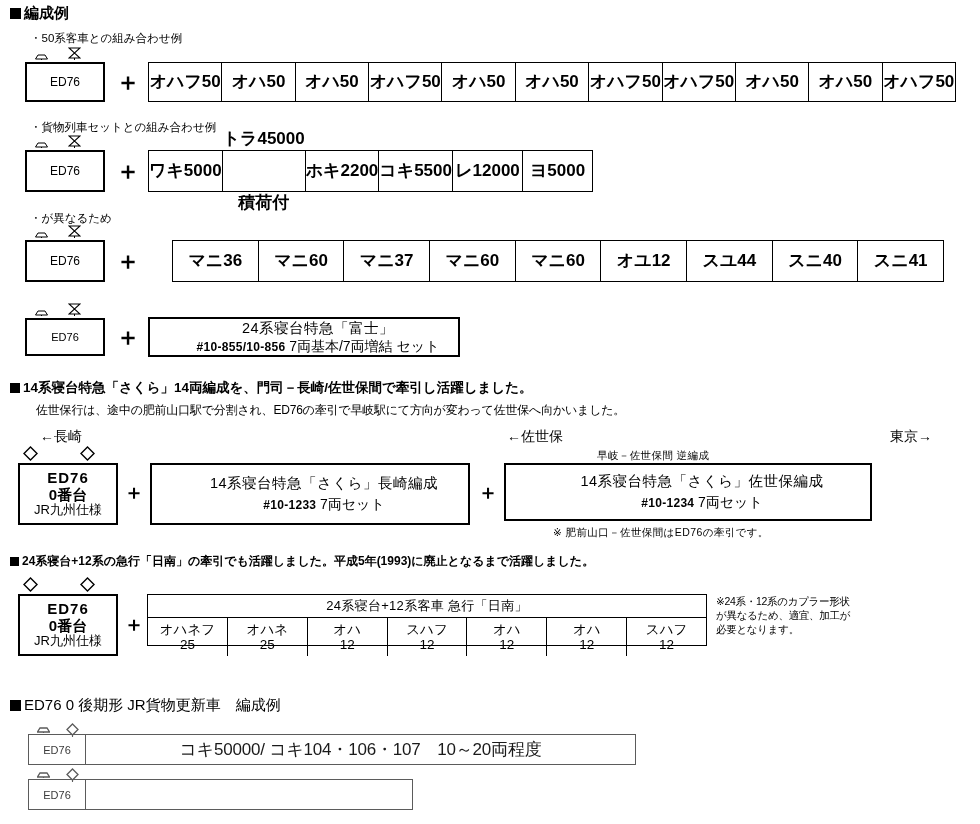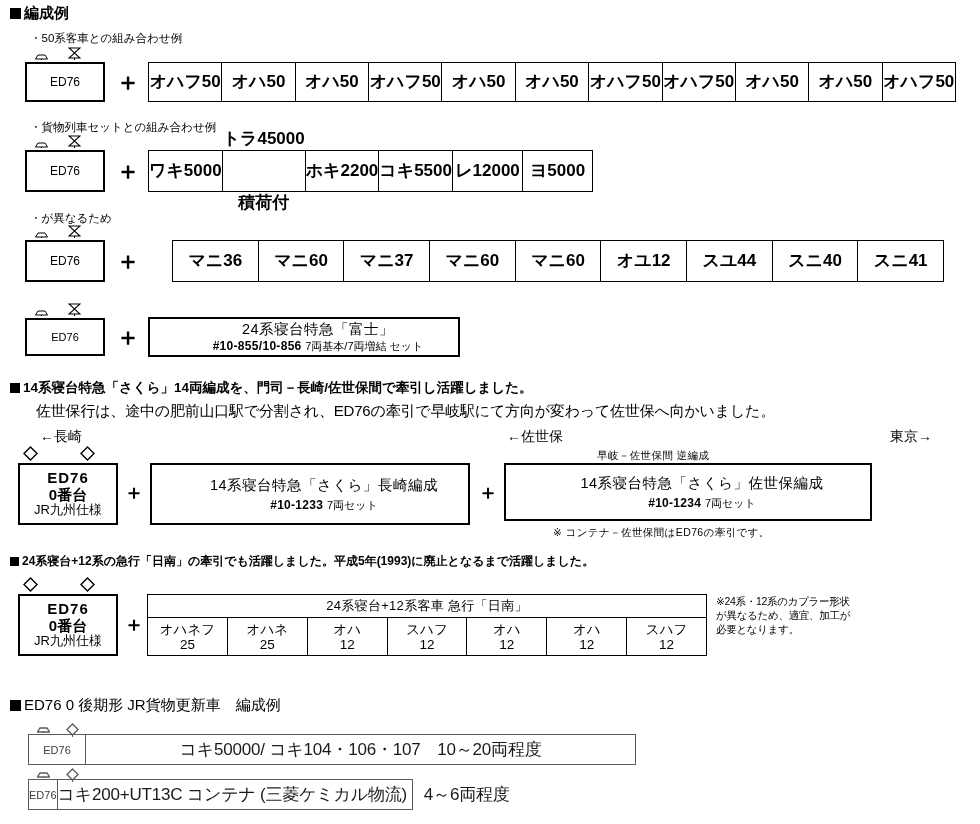--- a/index.html
+++ b/index.html
@@ -14,21 +14,21 @@
     -webkit-font-smoothing:none;
   }
   .abs{position:absolute;}
 
   
   .sec-head{
     font-size:15px;font-weight:bold;letter-spacing:0px;white-space:nowrap;
   }
   .sec-head .sq{display:inline-block;width:11px;height:11px;background:#000;margin-right:3px;vertical-align:-1px;}
   .sub-head{font-size:11.5px;white-space:nowrap;}
-  .para-sm{font-size:15px;white-space:nowrap;letter-spacing:-0.2px;}
+  .para-sm{font-size:12px;white-space:nowrap;letter-spacing:-0.2px;}
 
   
   .locobox{
     border:2px solid #000;
     box-sizing:border-box;
     display:flex;align-items:center;justify-content:center;
     font-size:12px;
     background:#fff;
   }
   .plus{
@@ -60,21 +60,21 @@
 
   
   .setbox{
     border:2.5px solid #000;box-sizing:border-box;background:#fff;
     display:flex;flex-direction:column;align-items:center;justify-content:center;
     text-align:center;
     padding-left:28px;
   }
   .setbox .l1{font-size:14.5px;letter-spacing:0.5px;white-space:nowrap;}
   .setbox .l2{font-size:12px;font-weight:bold;white-space:nowrap;letter-spacing:0.3px;}
-  .setbox .l2 .small{font-size:11px;font-weight:normal;letter-spacing:0;}
+  .setbox .l2 .small{font-size:14px;font-weight:normal;letter-spacing:0;}
 
   
   .ed76k{
     border:2.5px solid #000;box-sizing:border-box;background:#fff;
     display:flex;flex-direction:column;align-items:center;justify-content:center;
     line-height:1.1;
   }
   .ed76k .n1{font-size:15px;font-weight:bold;letter-spacing:1px;}
   .ed76k .n2{font-size:15px;font-weight:bold;letter-spacing:0px;}
   .ed76k .n3{font-size:13px;letter-spacing:0px;}
@@ -314,42 +314,42 @@
 <div class="abs tinynote" style="left:597px;top:449px;letter-spacing:0.4px;">早岐－佐世保間 逆編成</div>
 
 <div class="abs setbox" style="left:504px;top:463px;width:368px;height:58px;">
   <div class="l1">14系寝台特急「さくら」佐世保編成</div>
   <div class="l2" style="margin-top:3px;">
     <span>#10-1234</span>
     <span class="small">7両セット</span>
   </div>
 </div>
 
-<div class="abs tinynote" style="left:553px;top:526px;letter-spacing:0.4px;">※ コンテナ－佐世保間はED76の牽引です。</div>
+<div class="abs tinynote" style="left:553px;top:526px;letter-spacing:0.4px;">※ 肥前山口－佐世保間はED76の牽引です。</div>
 
 <div class="abs sec-head" style="left:10px;top:553px;font-size:12px;">
   <span class="sq" style="width:9px;height:9px;"></span><span>24系寝台+12系の急行「日南」の牽引でも活躍しました。平成5年(1993)に廃止となるまで活躍しました。</span>
 </div>
 
 <div class="abs" style="left:18px;top:594px;width:100px;height:62px;">
   <svg class="panto panto-dia" style="left:5px;top:-17px;" viewBox="0 0 15 15">
     <polygon points="7.5,1 14,7.5 7.5,14 1,7.5" fill="none" stroke="#000" stroke-width="1.4"></polygon>
   </svg>
   <svg class="panto panto-dia" style="left:62px;top:-17px;" viewBox="0 0 15 15">
     <polygon points="7.5,1 14,7.5 7.5,14 1,7.5" fill="none" stroke="#000" stroke-width="1.4"></polygon>
   </svg>
   <div class="ed76k" style="width:100px;height:62px;">
     <div class="n1">ED76</div>
     <div class="n2">0番台</div>
     <div class="n3">JR九州仕様</div>
   </div>
 </div>
 <div class="abs plus" style="left:124px;top:614px;font-size:20px;">＋</div>
 
-<div class="abs nichinan" style="left:147px;top:594px;width:560px;height:62px;">
+<div class="abs nichinan" style="left:147px;top:594px;width:560px;height:52px;">
   <div class="hdr">24系寝台+12系客車 急行「日南」</div>
   <div class="cars" id="nichinan-cars" style="height:38px;">
       <div class="car" style="flex: 1 1 0px;">
         <span>オハネフ</span>
         <span>25</span>
       </div>
       <div class="car" style="flex: 1 1 0px;">
         <span>オハネ</span>
         <span>25</span>
       </div>
@@ -405,15 +405,14 @@
   <svg class="panto panto-down" style="left:9px;top:-7px;" viewBox="0 0 13 6">
     <polygon points="0.5,5 3,1 10,1 12.5,5" fill="none" stroke="#5b5b5b" stroke-width="1.3"></polygon>
     <line x1="6.5" y1="5" x2="6.5" y2="8" stroke="#5b5b5b" stroke-width="1.1"></line>
   </svg>
   <svg class="panto panto-dia" style="left:37px;top:-12px;" viewBox="0 0 15 15">
     <polygon points="7.5,2 13,7.5 7.5,13 2,7.5" fill="none" stroke="#5b5b5b" stroke-width="1.3"></polygon>
     <line x1="7.5" y1="13" x2="7.5" y2="16" stroke="#5b5b5b" stroke-width="1.1"></line>
   </svg>
   <div class="jrf" style="width:385px;height:31px;">
     <div class="lo" style="width:57px;">ED76</div>
-    <div class="body">コキ200+UT13C コンテナ (三菱ケミカル物流)　4～6両程度</div>
   </div>
 </div>
 
 </body></html>

